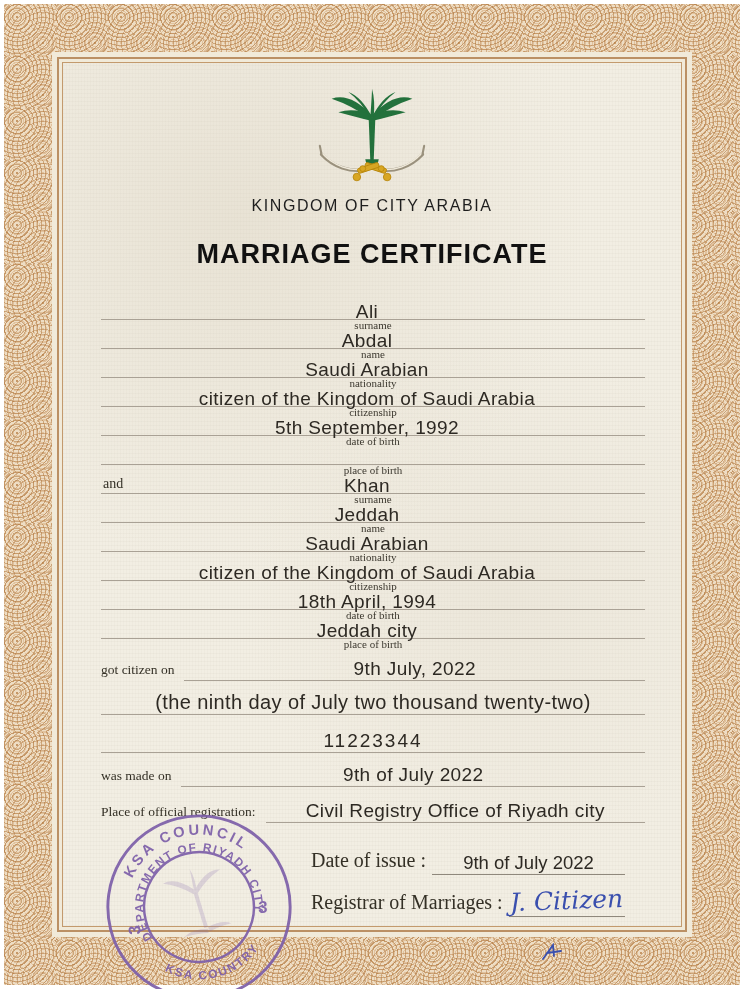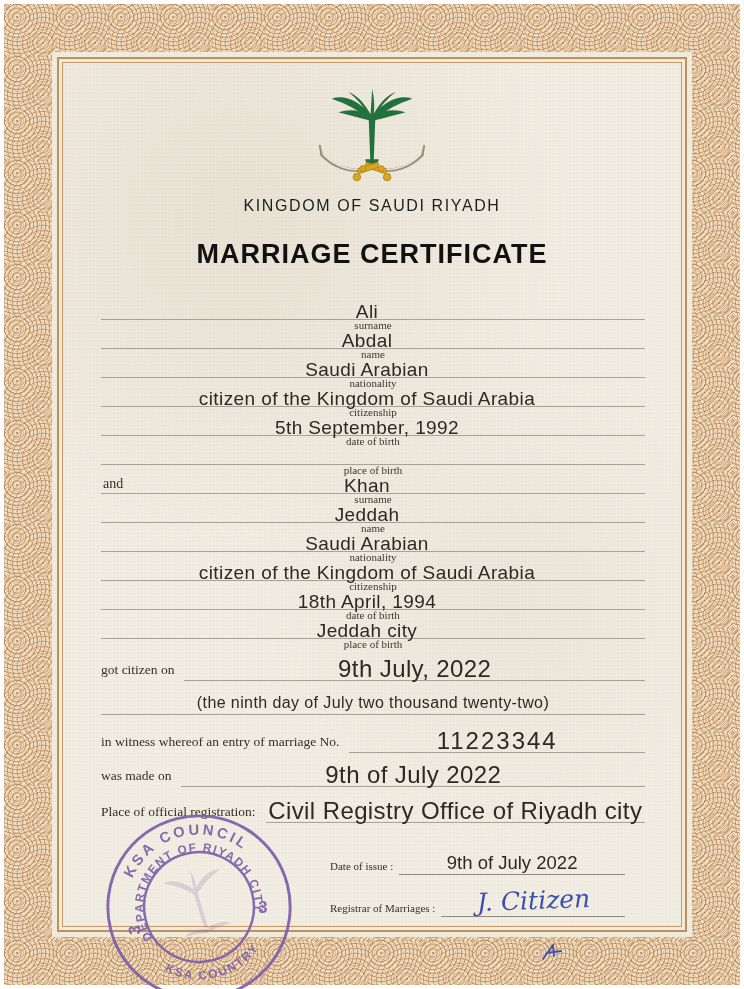--- a/index.html
+++ b/index.html
@@ -60,30 +60,30 @@
     font-size:14px;color:#343026;line-height:14px;
   }
   
   .lrow{display:flex;align-items:flex-end;height:32px;}
   .lrow .ll{
     font-family:"Liberation Serif",serif;font-size:13.5px;color:#343026;
     padding-right:10px;padding-bottom:3px;white-space:nowrap;
   }
   .lrow .lv{
     flex:1;border-bottom:1px solid #a9a195;text-align:center;
-    font-size:24px;letter-spacing:.4px;color:#2d2923;line-height:23px;
+    font-size:19px;letter-spacing:.4px;color:#2d2923;line-height:23px;
     white-space:nowrap;
   }
   .lrow .lv.num{letter-spacing:2px;}
   
   .issue{margin:14px 56px 0 248px;}
   .irow{display:flex;align-items:flex-end;height:38px;}
   .irow .ll{
-    font-family:"Liberation Serif",serif;font-size:11px;color:#343026;
-    padding-right:6px;padding-bottom:3px;white-space:nowrap;margin-left:19px;
+    font-family:"Liberation Serif",serif;font-size:20px;color:#343026;
+    padding-right:6px;padding-bottom:3px;white-space:nowrap;
   }
   .irow .lv{
     flex:1;border-bottom:1px solid #8f887c;text-align:center;
     font-size:18.5px;color:#2d2923;line-height:23px;white-space:nowrap;
   }
   .irow .sig{
     font-family:"DejaVu Serif",serif;font-style:italic;font-size:25px;
     color:#3a4fae;transform:rotate(-2deg);line-height:26px;padding-bottom:2px;
   }
   
@@ -126,21 +126,21 @@
         <g fill="#d8a623" stroke="#b8860b" stroke-width="1">
           <rect x="60" y="92" width="26" height="6" rx="2" transform="rotate(18 70 100)"></rect>
           <rect x="54" y="92" width="26" height="6" rx="2" transform="rotate(-18 70 100)"></rect>
           <circle cx="52" cy="107" r="4.5"></circle>
           <circle cx="88" cy="107" r="4.5"></circle>
           <circle cx="59" cy="97" r="3.5"></circle>
           <circle cx="81" cy="97" r="3.5"></circle>
         </g>
       </svg>
 
-      <div class="kingdom">KINGDOM OF SAUDI RIYADH</div>
+      <div class="kingdom">KINGDOM OF CITY ARABIA</div>
       <div class="cert-title">MARRIAGE CERTIFICATE</div>
 
       <div class="fields">
         <div class="frow">
           <div class="val">Ali</div>
           <div class="lbl">surname</div>
         </div>
         <div class="frow">
           <div class="val">Abdal</div>
           <div class="lbl">name</div>
@@ -184,24 +184,23 @@
         <div class="frow">
           <div class="val">Jeddah city</div>
           <div class="lbl">place of birth</div>
         </div>
 
         <div class="lrow" style="margin-top:10px">
           <div class="ll">got citizen on</div>
           <div class="lv">9th July, 2022</div>
         </div>
         <div class="lrow" style="height:34px">
-          <div class="lv" style="font-size:16px">(the ninth day of July two thousand twenty-two)</div>
+          <div class="lv" style="font-size:20px">(the ninth day of July two thousand twenty-two)</div>
         </div>
         <div class="lrow" style="margin-top:4px;height:34px">
-          <div class="ll">in witness whereof an entry of marriage No.</div>
           <div class="lv num">11223344</div>
         </div>
         <div class="lrow" style="height:34px">
           <div class="ll">was made on</div>
           <div class="lv">9th of July 2022</div>
         </div>
         <div class="lrow" style="margin-top:2px;height:34px">
           <div class="ll">Place of official registration:</div>
           <div class="lv">Civil Registry Office of Riyadh city</div>
         </div>

